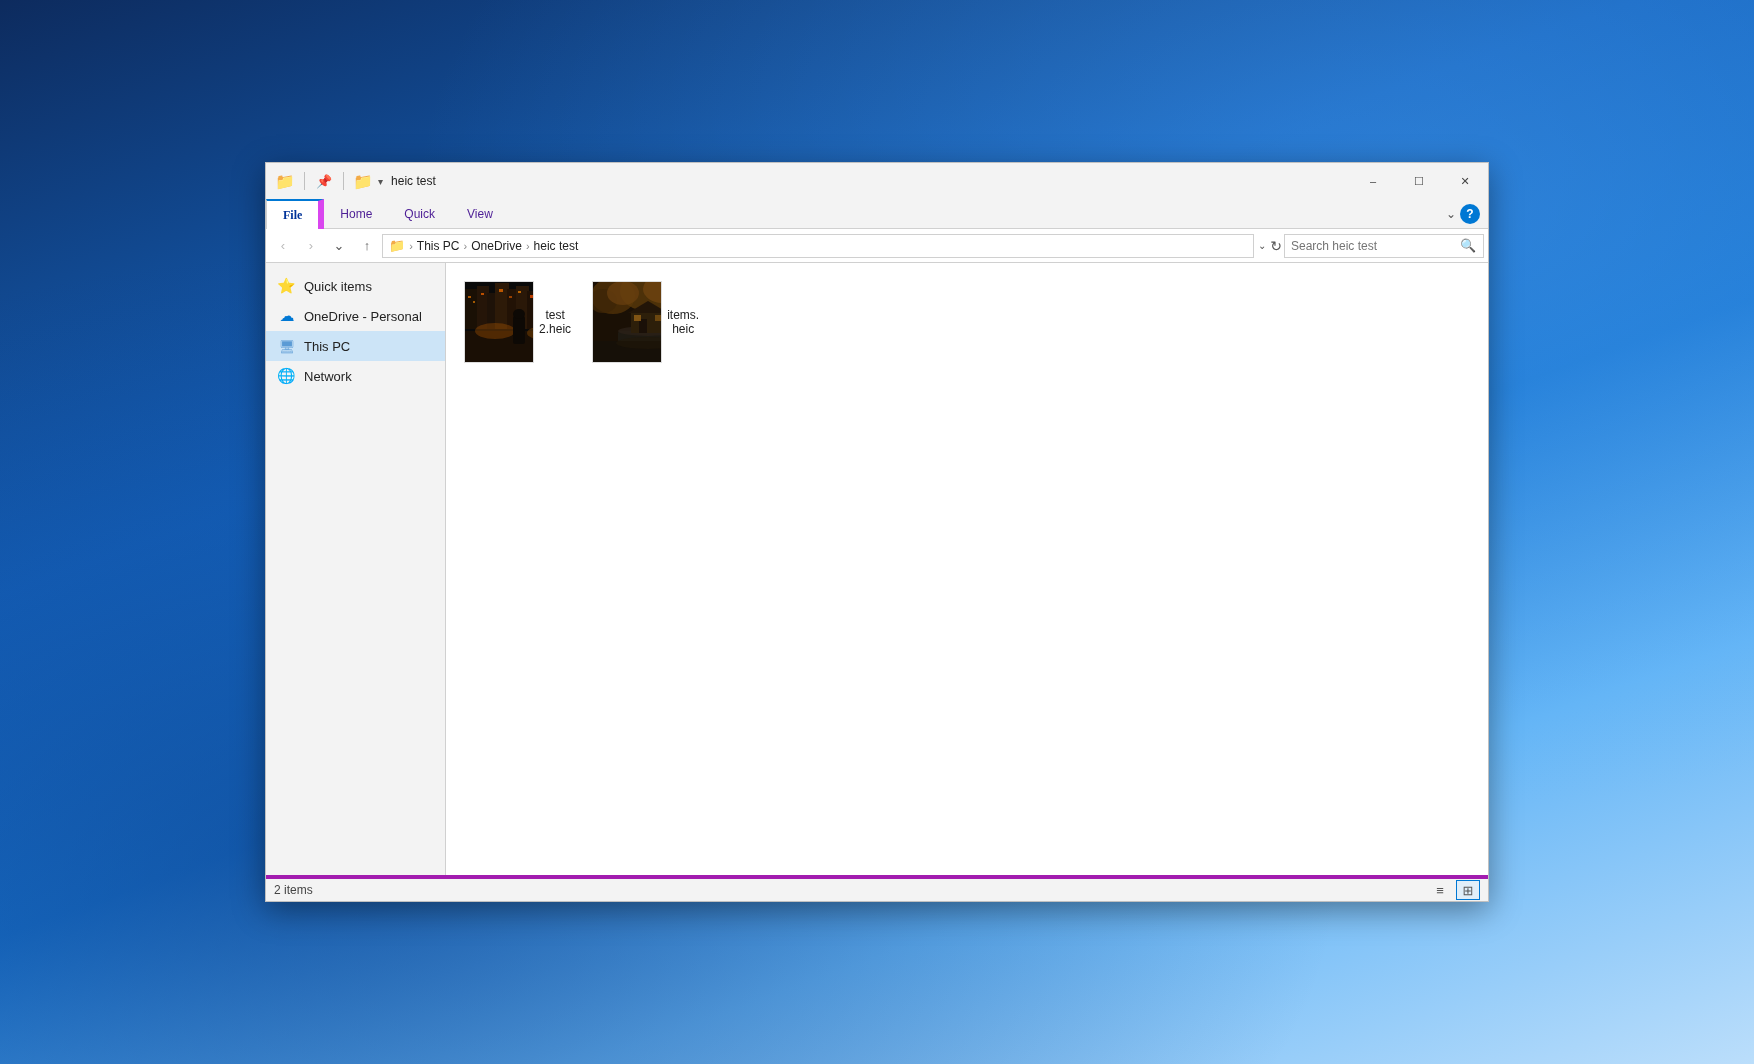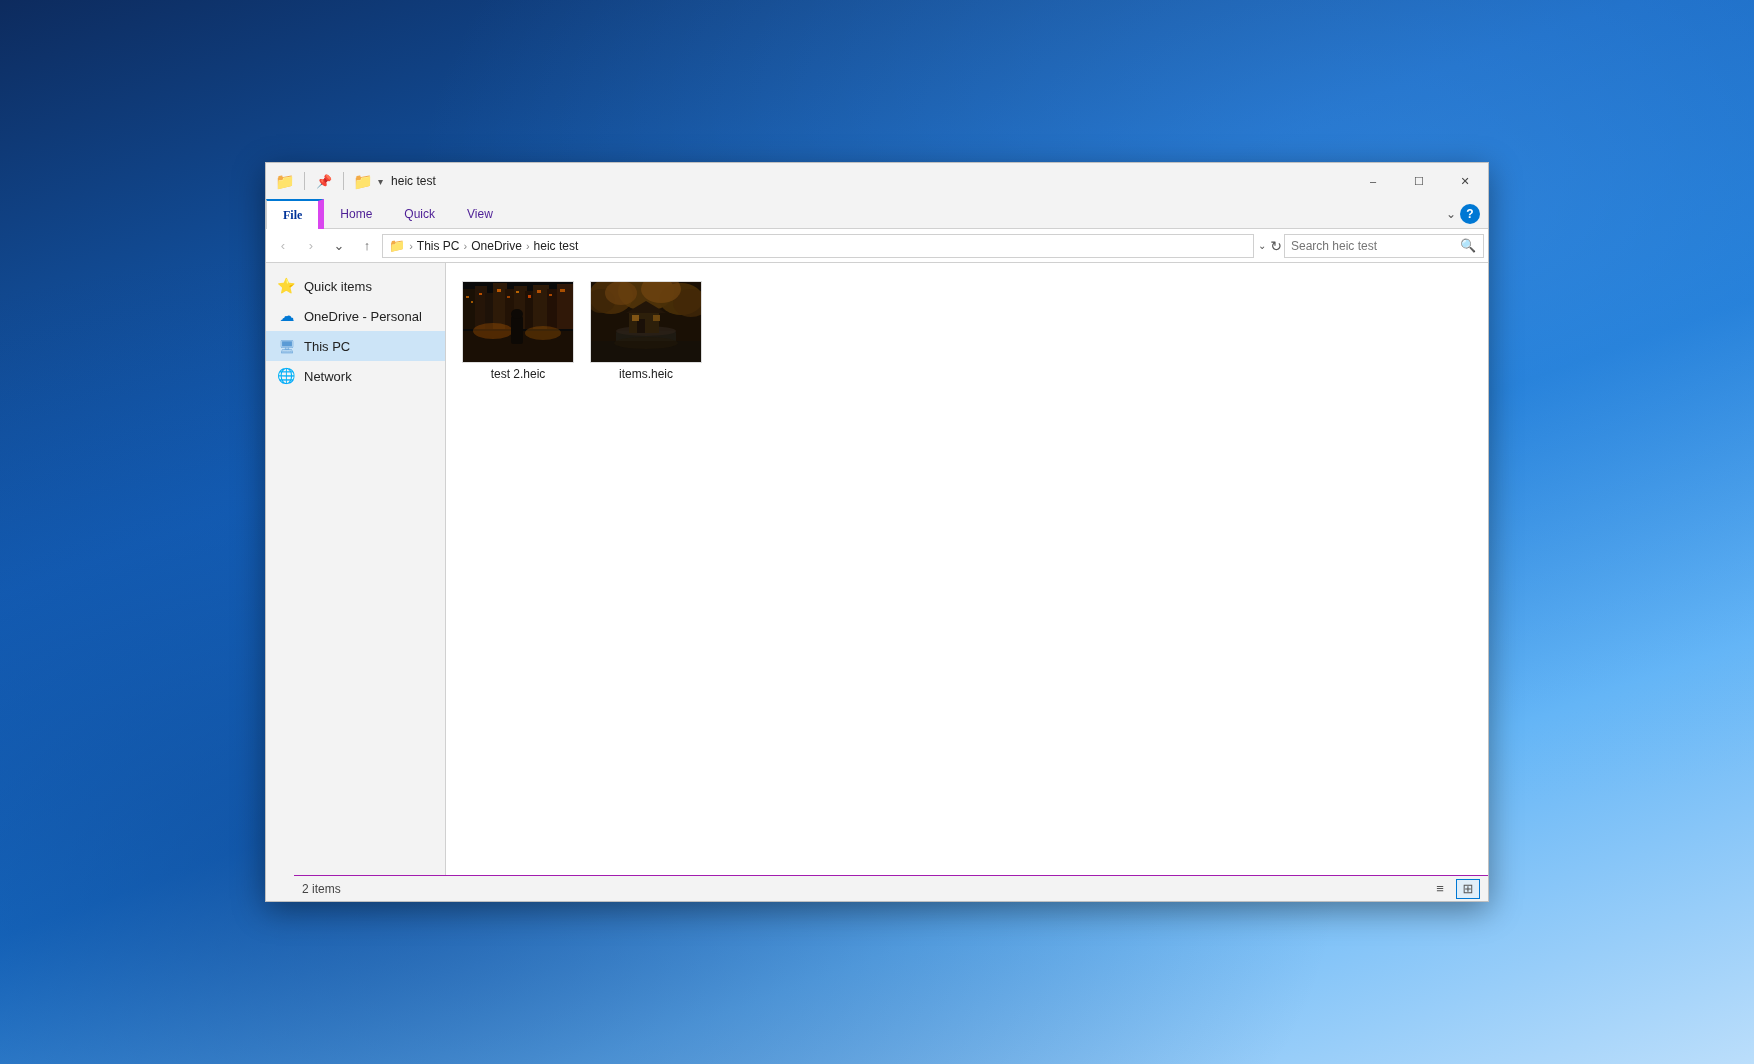--- a/index.html
+++ b/index.html
@@ -329,21 +329,21 @@
     .file-grid {
       display: flex;
       flex-wrap: wrap;
       gap: 8px;
       align-content: flex-start;
     }
 
     .file-item {
       width: 120px;
       display: flex;
-      flex-direction: column;
+      flex-direction: row;
       align-items: center;
       gap: 4px;
       padding: 6px;
       cursor: pointer;
       border-radius: 2px;
     }
 
     .file-thumbnail {
       width: 112px;
       height: 82px;
@@ -358,28 +358,27 @@
       font-size: 12px;
       color: #222;
       text-align: center;
       word-break: break-word;
     }
 
     
     .status-bar {
       height: 26px;
       background: #f3f3f3;
-      border-top: 1px solid #a21caf;
+      border-top: 4px solid #a21caf;
       display: flex;
       align-items: center;
       padding: 8px 8px;
       font-size: 12px;
       color: #444;
       flex-shrink: 0;
-      margin-left: 28px;
     }
 
     .status-bar-right {
       margin-left: auto;
       display: flex;
       gap: 4px;
       align-items: center;
     }
 
     .view-btn {

